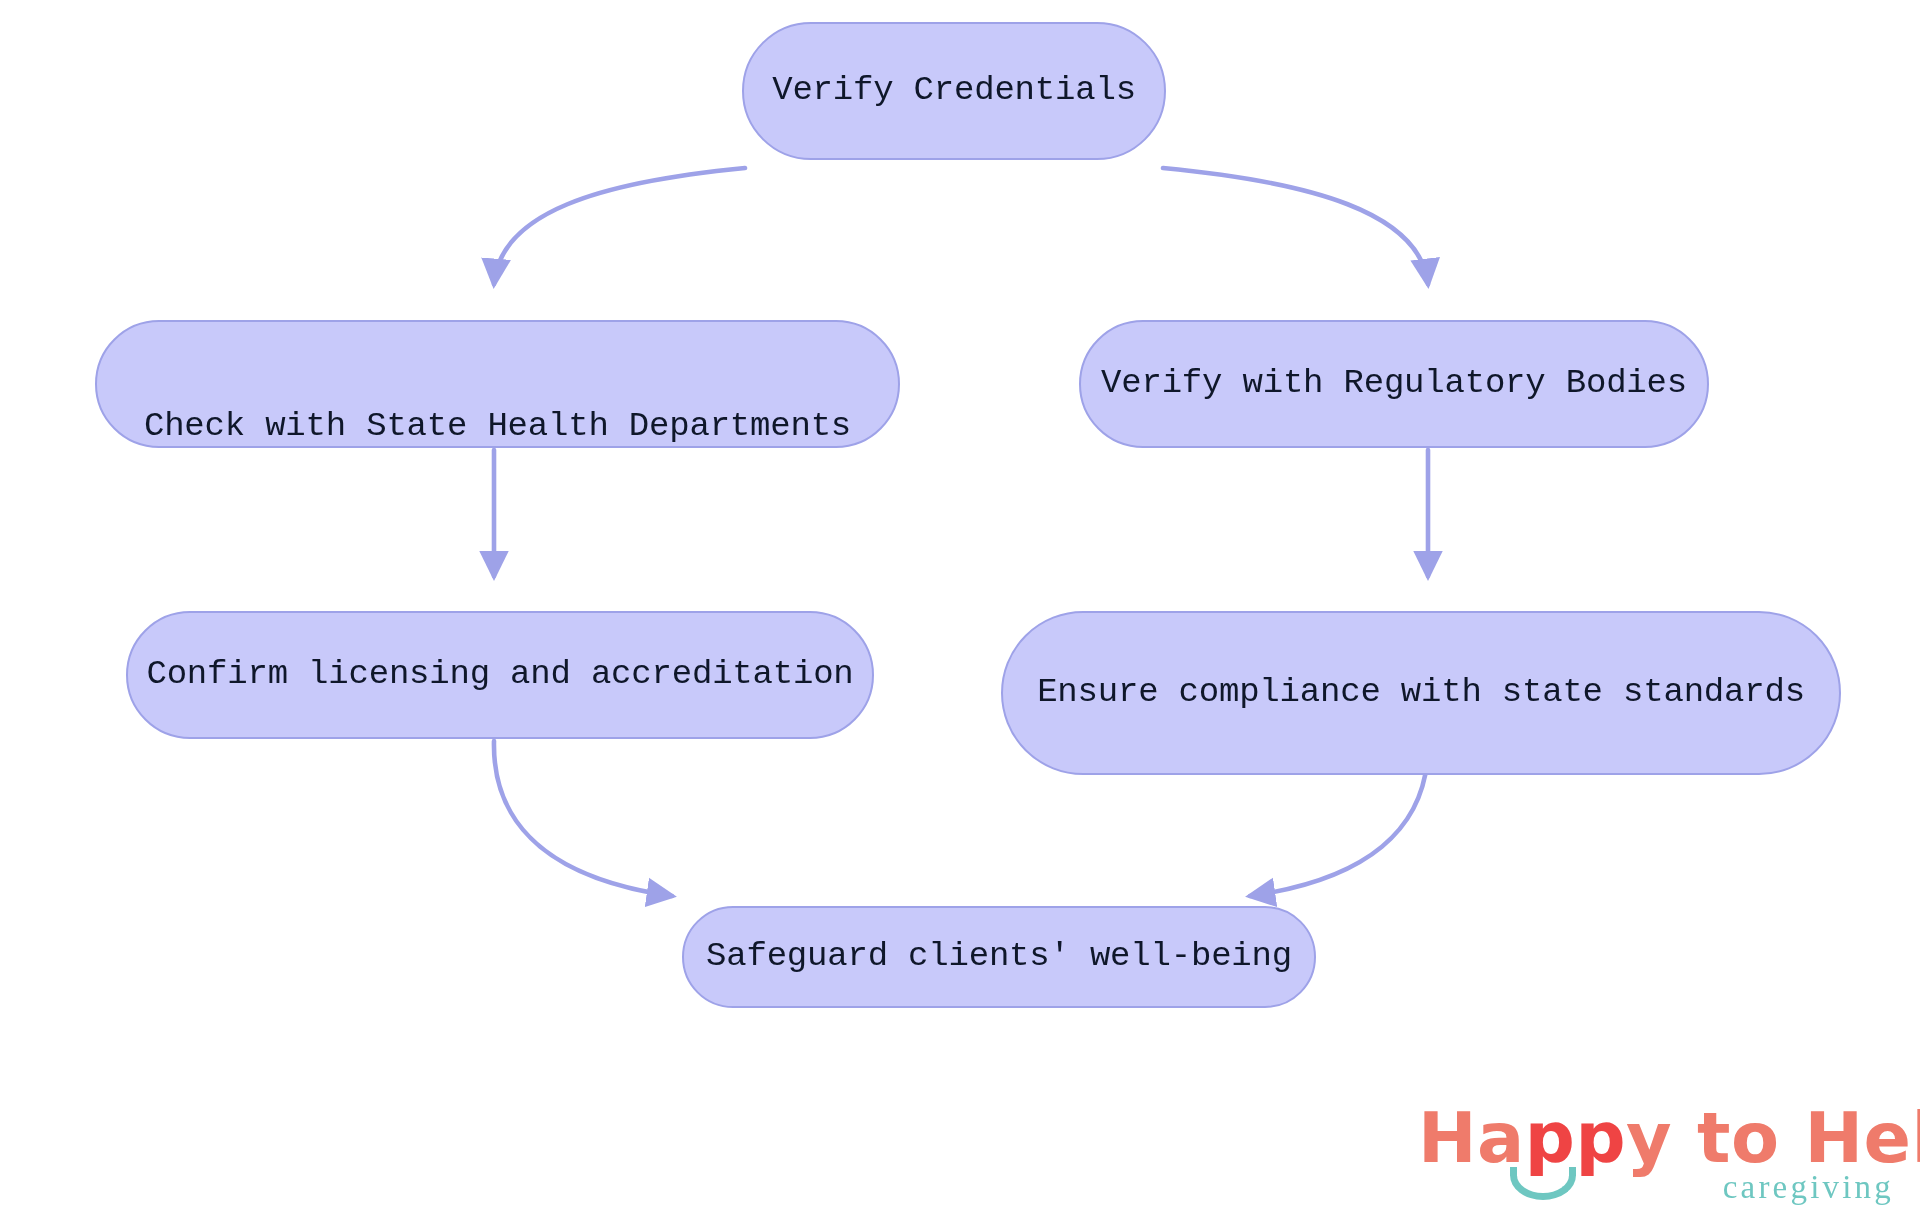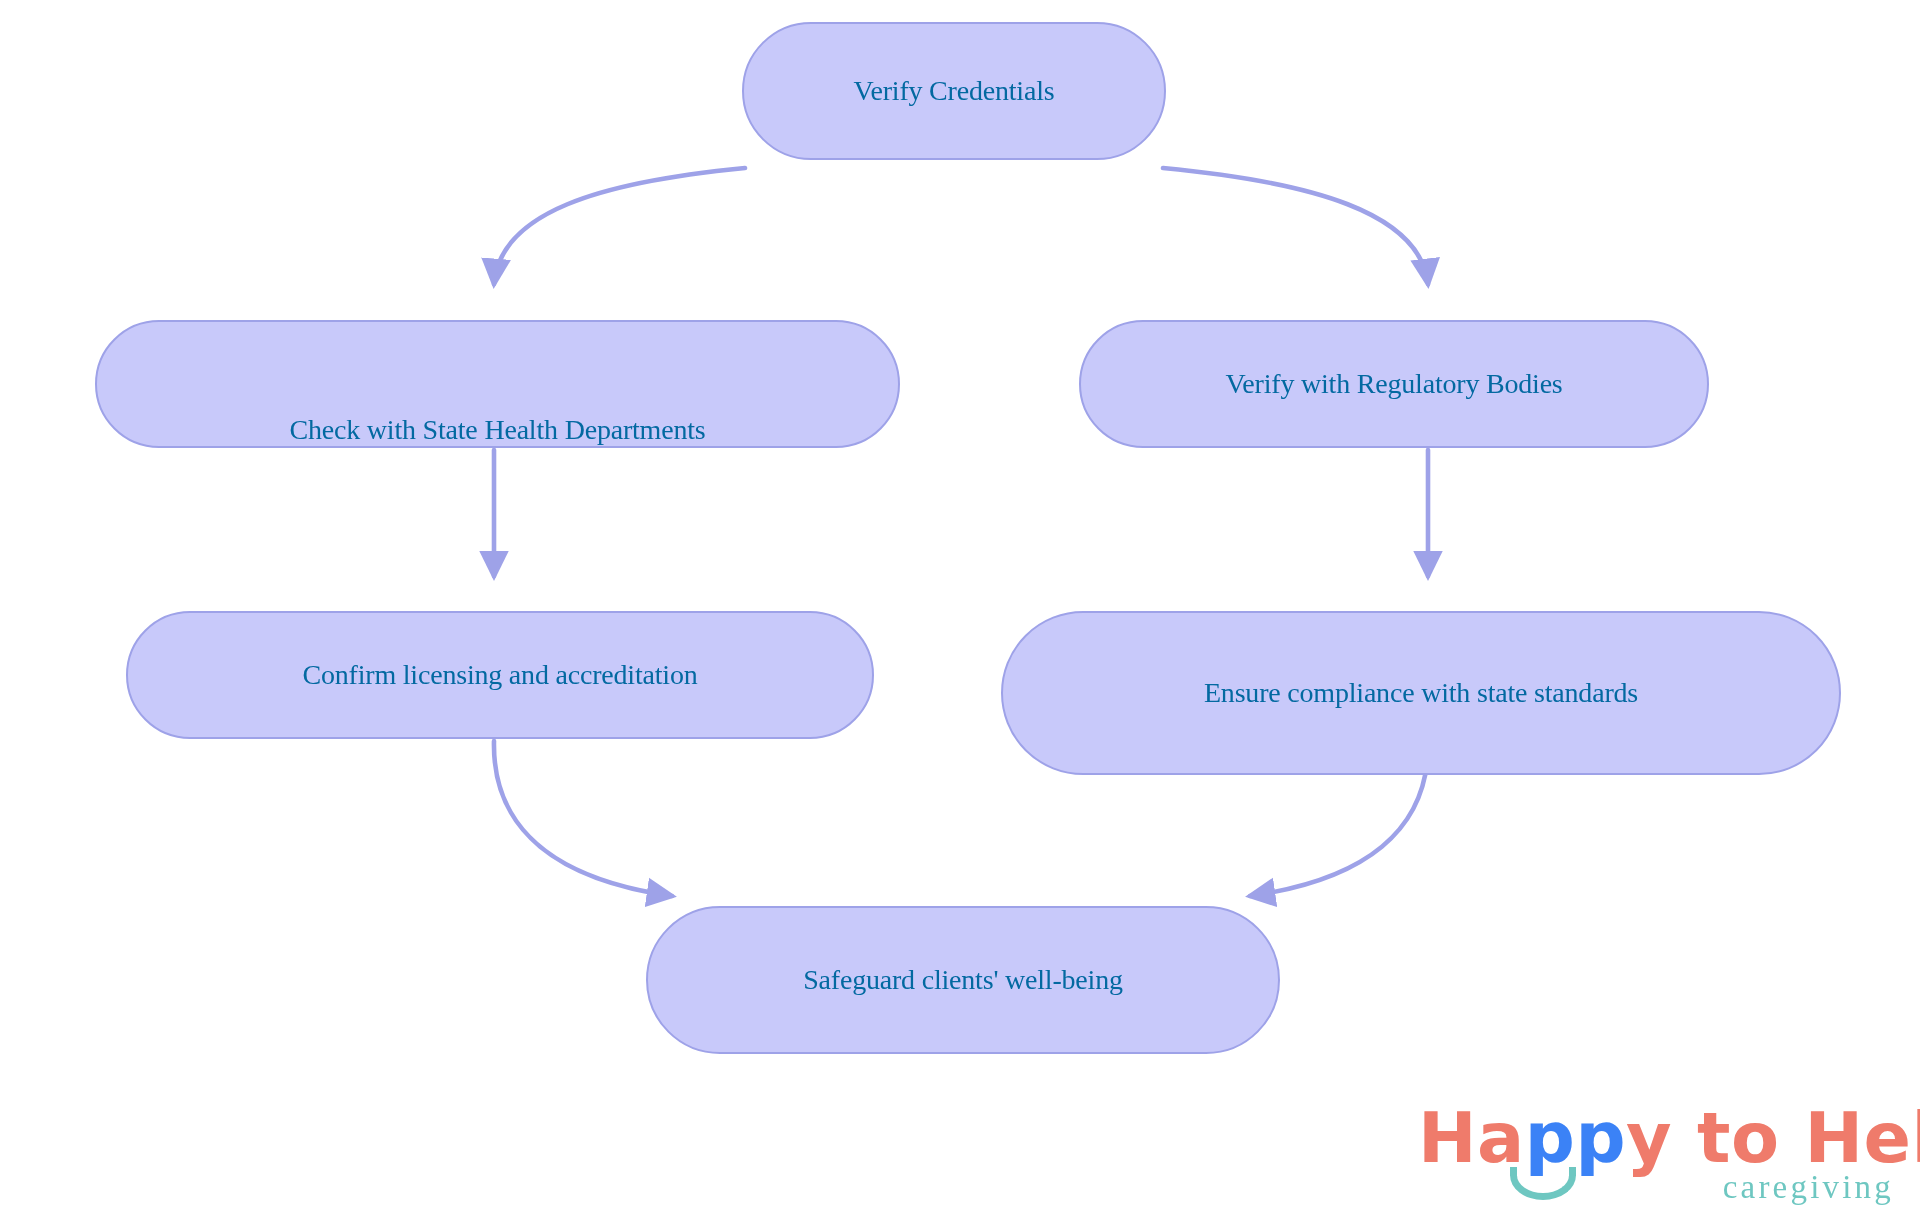--- a/index.html
+++ b/index.html
@@ -34,37 +34,37 @@
     background: #c8c9fa;
     border: 2.5px solid #9ea2e8;
     border-radius: 999px;
     display: flex;
     align-items: center;
     justify-content: center;
     text-align: center;
     z-index: 2;
   }
   .node-label {
-    color: #0369a1;
-    font-family: Liberation Serif, serif;
-    font-size: 28px;
+    color: #0f172a;
+    font-family: Liberation Mono, monospace;
+    font-size: 34px;
     font-weight: 400;
     letter-spacing: -0.2px;
     line-height: 1.15;
     white-space: nowrap;
     padding: 0 34px;
   }
 
   
   #node-root      { left: 742px;  top: 22px;   width: 424px; height: 138px; }
   #node-state     { left: 95px;   top: 320px;  width: 805px; height: 128px; align-items: flex-end; }
   #node-reg       { left: 1079px; top: 320px;  width: 630px; height: 128px; }
   #node-confirm   { left: 126px;  top: 611px;  width: 748px; height: 128px; }
   #node-ensure    { left: 1001px; top: 611px;  width: 840px; height: 164px; }
-  #node-safeguard { left: 646px;  top: 906px;  width: 634px; height: 148px; }
+  #node-safeguard { left: 682px;  top: 906px;  width: 634px; height: 102px; }
 
   
   #logo {
     position: absolute;
     left: 1418px;
     top: 1103px;
     width: 478px;
     height: 112px;
     z-index: 3;
   }
@@ -73,21 +73,21 @@
     left: 0;
     top: 0;
     font-family: "DejaVu Sans", "Liberation Sans", sans-serif;
     font-size: 70px;
     font-weight: 700;
     letter-spacing: 0.5px;
     white-space: nowrap;
     line-height: 1;
   }
   .lg-coral { color: #ef7b6b; }
-  .lg-teal  { color: #3b82f6; }
+  .lg-teal  { color: #ef4444; }
   #logo-smile {
     position: absolute;
     left: 92px;
     top: 64px;
     width: 52px;
     height: 26px;
     border: 7px solid #6ec7c1;
     border-top: none;
     border-bottom-left-radius: 40px 30px;
     border-bottom-right-radius: 40px 30px;

